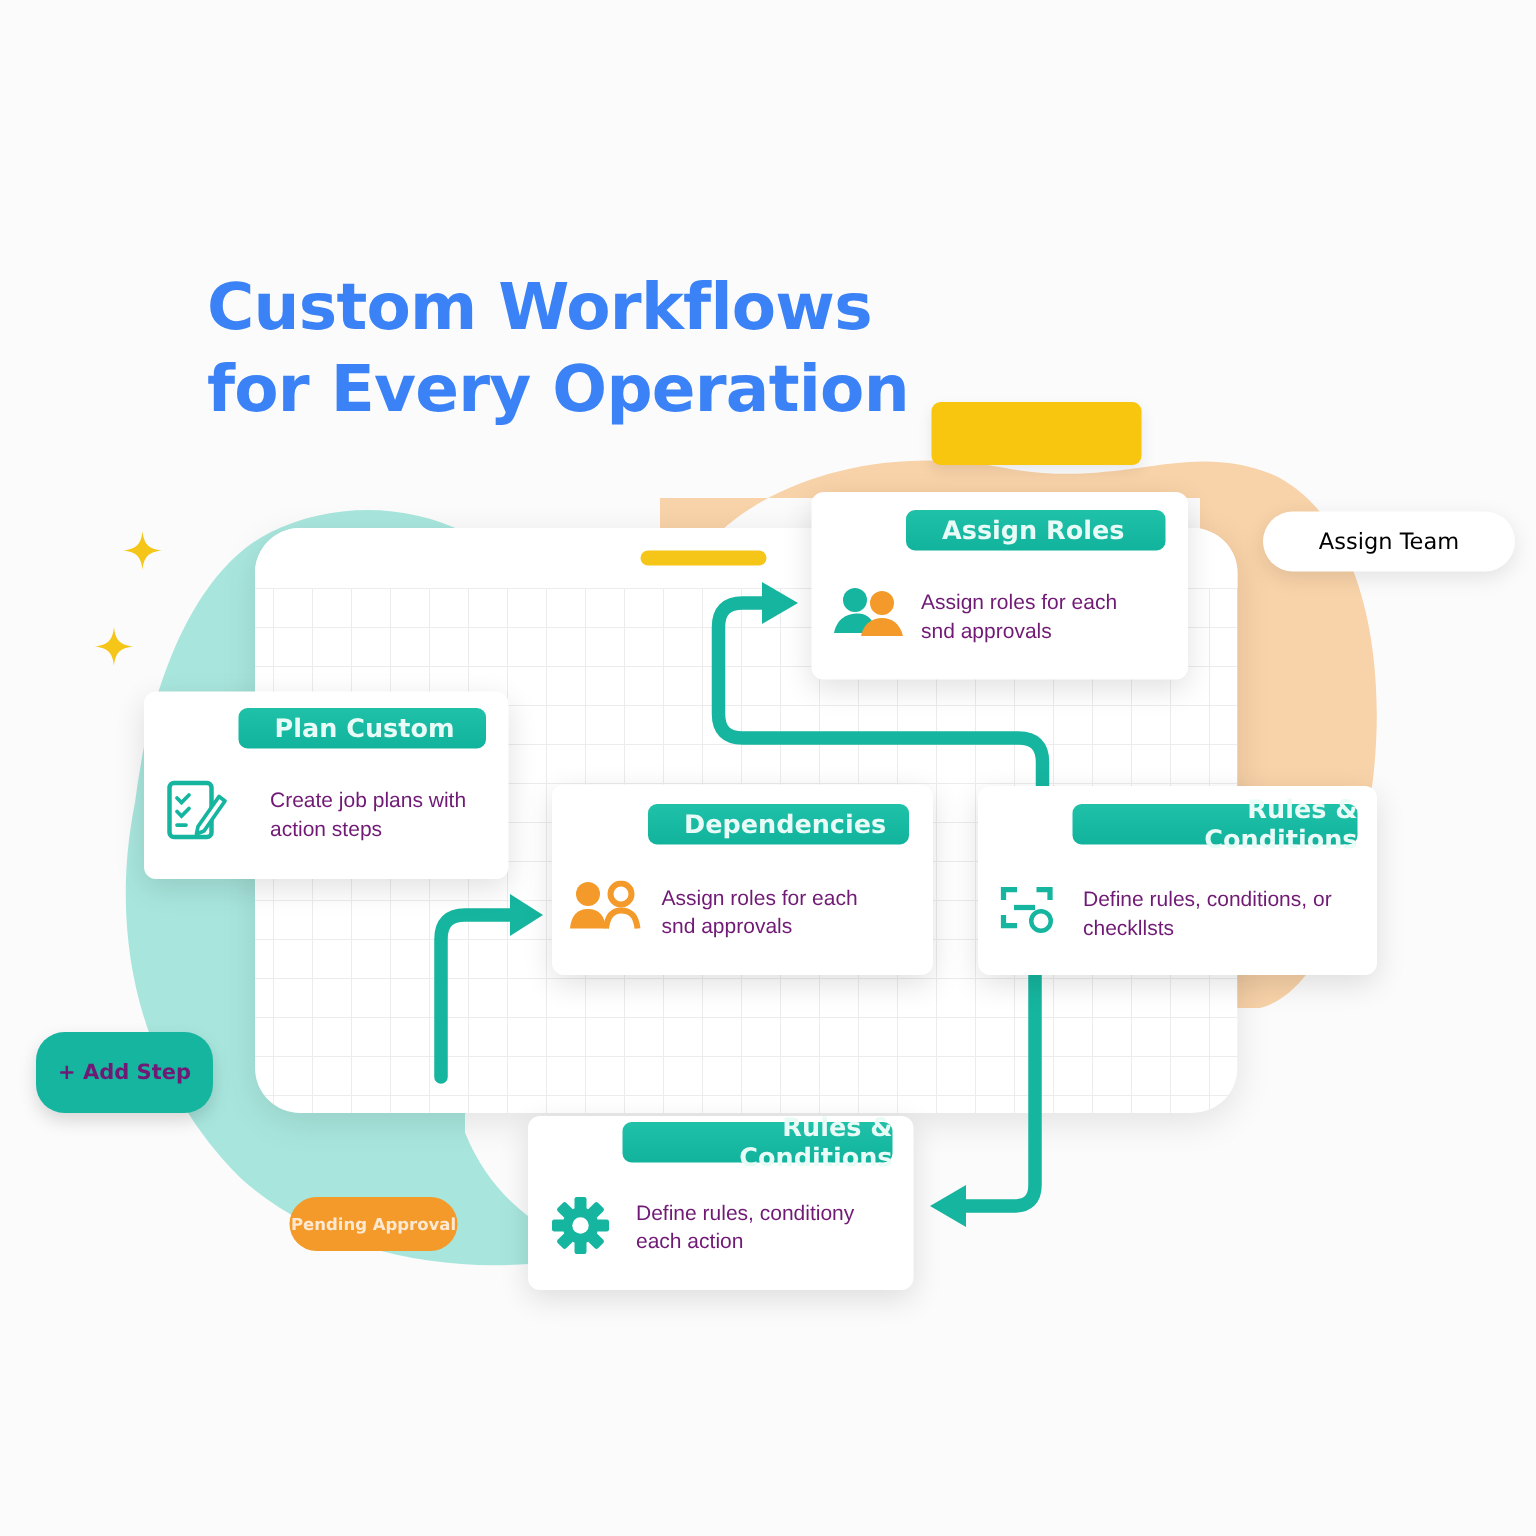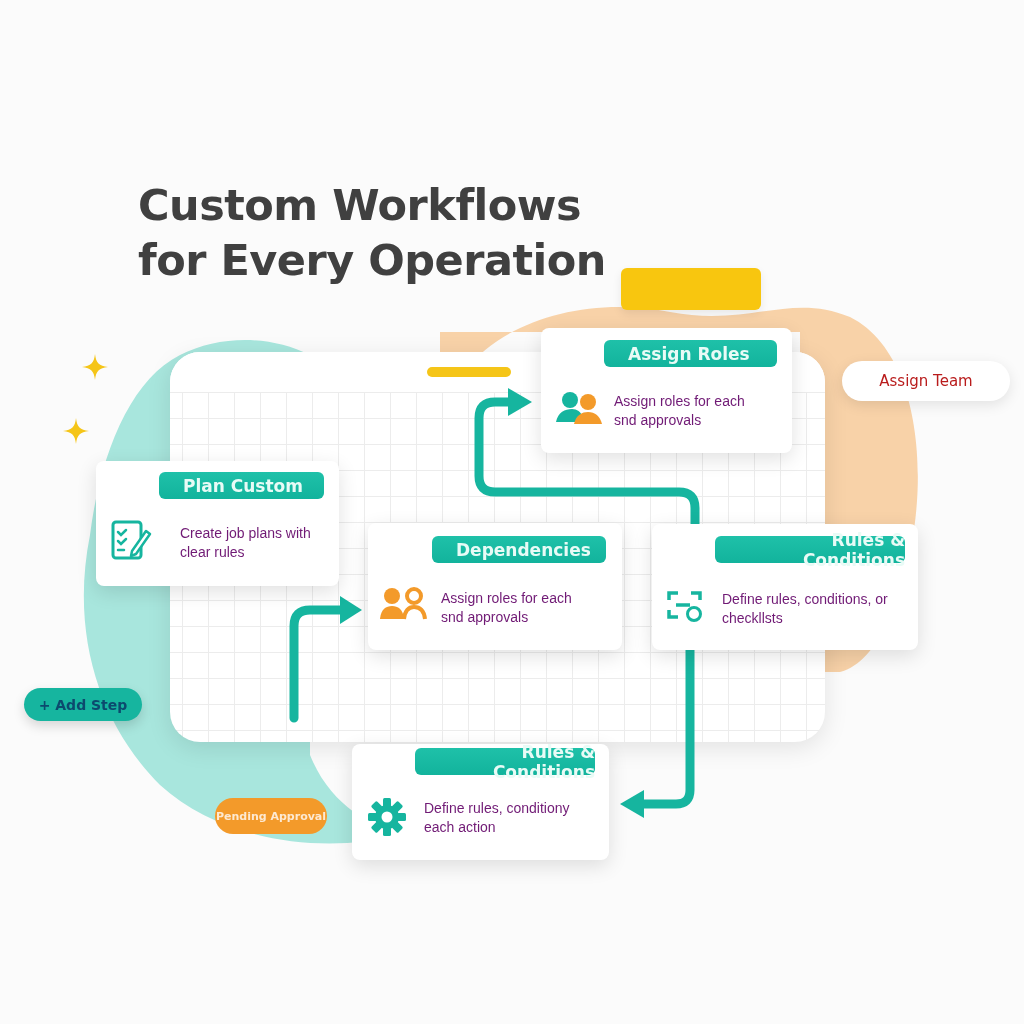--- a/index.html
+++ b/index.html
@@ -5,21 +5,21 @@
   html, body { margin:0; padding:0; }
   body {
     width:1024px; height:1024px; position:relative; overflow:hidden;
     background:#fbfbfb;
     font-family:"Liberation Sans", sans-serif;
   }
   .abs { position:absolute; }
   .title {
     left:138px; top:178px; margin:0;
     font-family:"DejaVu Sans", sans-serif; font-weight:bold;
-    font-size:43px; line-height:55px; color:#404040; letter-spacing:-0.5px;
+    font-size:43px; line-height:55px; color:#3b82f6; letter-spacing:-0.5px;
   }
   .blob-peach { left:420px; top:272px; width:500px; height:400px; }
   .blob-teal { left:70px; top:335px; width:330px; height:510px; }
   .canvas {
     left:170px; top:352px; width:655px; height:390px; border-radius:30px;
     background-color:#ffffff;
     background-image:
       linear-gradient(to right, #ececec 1px, transparent 1px),
       linear-gradient(to bottom, #ececec 1px, transparent 1px);
     background-size:26px 26px;
@@ -49,34 +49,34 @@
     display:flex; align-items:center; padding-left:24px; box-sizing:border-box;
     font-family:"DejaVu Sans", sans-serif;
     text-align:right;
   }
   .card-text {
     position:absolute; font-size:14px; line-height:19px; color:#701a75;
     font-family:"Liberation Sans", sans-serif;
   }
   .card-icon { position:absolute; }
   .pill-assign-team {
-    left:842px; top:361px; width:168px; height:40px; border-radius:20px;
+    left:842px; top:341px; width:168px; height:40px; border-radius:20px;
     background:#fff; box-shadow:0 4px 14px rgba(0,0,0,0.10);
     display:flex; align-items:center; justify-content:center;
-    font-size:15px; color:#b91c1c; font-family:"DejaVu Sans", sans-serif;
+    font-size:15px; color:#000000; font-family:"DejaVu Sans", sans-serif;
   }
   .btn-add-step {
-    left:24px; top:688px; width:118px; height:33px; border-radius:19px;
-    background:#16b59f; color:#0c4a6e; font-weight:bold; font-size:14px;
+    left:24px; top:688px; width:118px; height:54px; border-radius:19px;
+    background:#16b59f; color:#701a75; font-weight:bold; font-size:14px;
     display:flex; align-items:center; justify-content:center;
     box-shadow:0 5px 12px rgba(0,0,0,0.15);
     font-family:"DejaVu Sans", sans-serif; cursor:pointer;
   }
   .badge-pending {
-    left:215px; top:798px; width:112px; height:36px; border-radius:18px;
+    left:193px; top:798px; width:112px; height:36px; border-radius:18px;
     background:#f39a2a; color:#fde9d2; font-weight:bold; font-size:11px;
     display:flex; align-items:center; justify-content:center;
     font-family:"DejaVu Sans", sans-serif;
   }
   svg.flow { position:absolute; left:0; top:0; width:1024px; height:1024px; pointer-events:none; }
 </style>
 </head>
 <body>
 
 <svg class="abs blob-peach" viewBox="0 0 500 400">
@@ -135,21 +135,21 @@
 
 <div class="card" style="left:96px;top:461px;width:243px;height:125px">
   <div class="card-header" style="left:63px;top:11px;width:165px">Plan Custom</div>
   <svg class="card-icon" style="left:14px;top:58px;width:42px;height:44px" viewBox="0 0 42 44">
     <rect x="3" y="3" width="28" height="36" rx="3" fill="none" stroke="#16b59f" stroke-width="3"></rect>
     <path d="M8,13 l3,3 l5,-5 M8,22 l3,3 l5,-5 M8,31 h6" fill="none" stroke="#16b59f" stroke-width="2.5" stroke-linecap="round"></path>
     <path d="M22,32 L36,12 L40,15 L26,35 L21,37 Z" fill="#fff" stroke="#16b59f" stroke-width="2.5" stroke-linejoin="round"></path>
   </svg>
   <div class="card-text" style="left:84px;top:63px">
     <div>Create job plans with</div>
-    <div>clear rules</div>
+    <div>action steps</div>
   </div>
 </div>
 
 <div class="card" style="left:368px;top:523px;width:254px;height:127px">
   <div class="card-header" style="left:64px;top:13px;width:174px">Dependencies</div>
   <svg class="card-icon" style="left:12px;top:64px;width:48px;height:34px" viewBox="0 0 48 34">
     <circle cx="12" cy="9" r="8" fill="#f39a2a"></circle>
     <path d="M0,32 C1,22 6,19 12,19 C18,19 23,22 24,32 Z" fill="#f39a2a"></path>
     <circle cx="34" cy="9" r="7" fill="none" stroke="#f39a2a" stroke-width="4"></circle>
     <path d="M24,32 C25,23 29,20 34,20 C40,20 44,23 45,32" fill="none" stroke="#f39a2a" stroke-width="4"></path>

